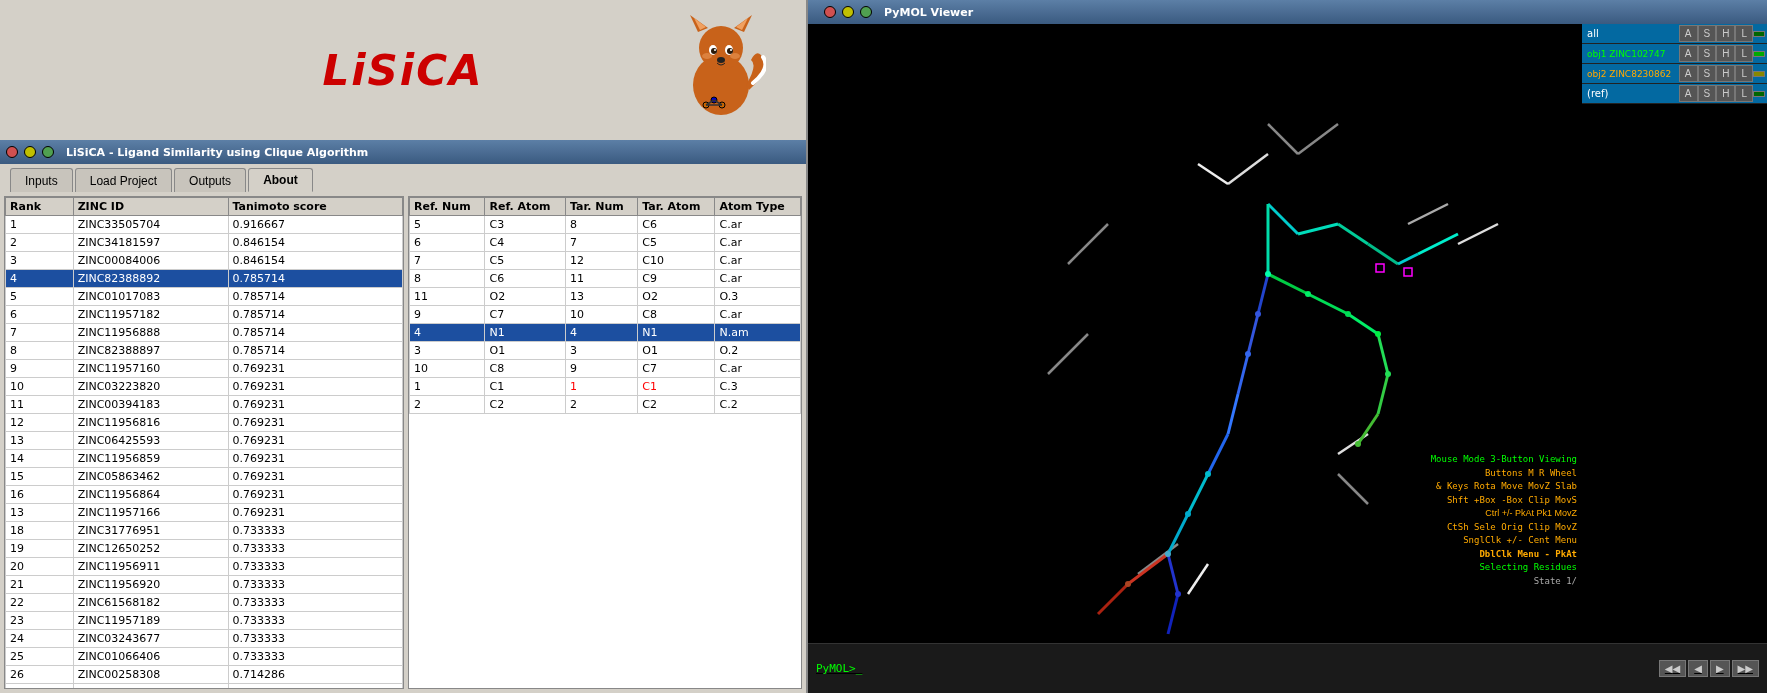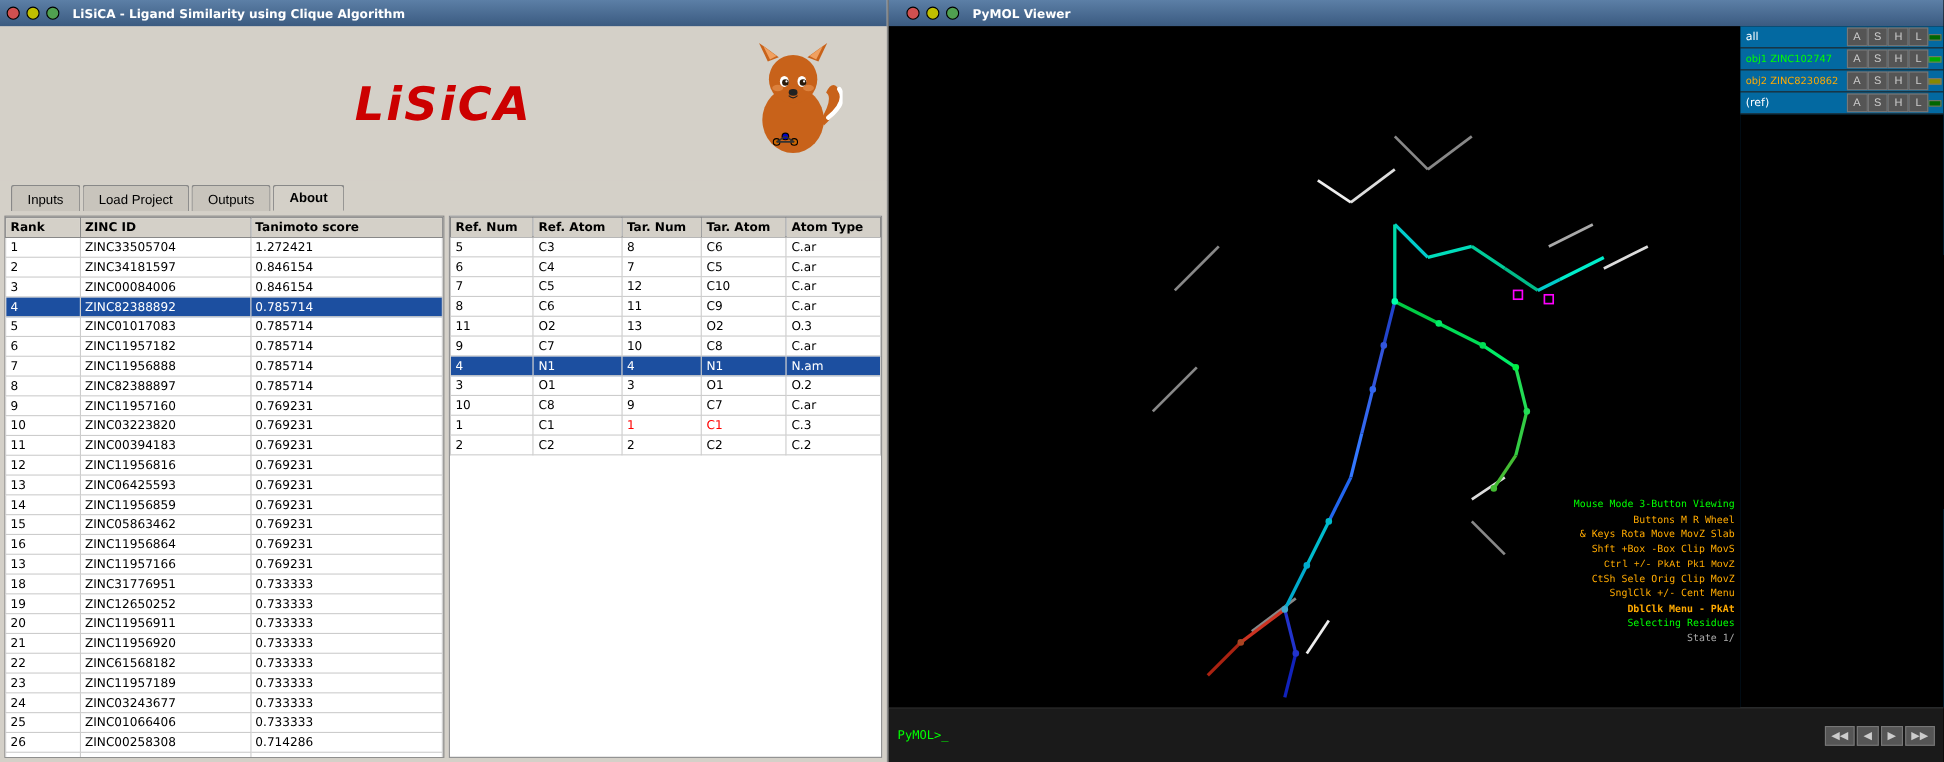--- a/index.html
+++ b/index.html
@@ -248,20 +248,21 @@
     }
 
     #pymol-bottom-bar {
       height: 50px;
       background: #1a1a1a;
       border-top: 1px solid #333;
       display: flex;
       align-items: center;
       padding: 0 8px;
       gap: 20px;
+      text-decoration: underline;
     }
     #pymol-command-prompt {
       color: #00ff00;
       font-size: 11px;
       font-family: monospace;
     }
     #pymol-nav-btns {
       display: flex;
       gap: 2px;
       margin-left: auto;
@@ -286,27 +287,20 @@
     
     ::-webkit-scrollbar { width: 14px; }
     ::-webkit-scrollbar-track { background: #d4d0c8; }
     ::-webkit-scrollbar-thumb { background: #a0a0a0; border: 1px solid #888; }
 
   </style>
 </head>
 <body>
 
 <div id="lisica-panel">
-
-  <div id="lisica-titlebar">
-    <span class="win-btn win-btn-close"></span>
-    <span class="win-btn win-btn-min"></span>
-    <span class="win-btn win-btn-max"></span>
-    <span id="lisica-title-text">LiSiCA - Ligand Similarity using Clique Algorithm</span>
-  </div>
 
   <div id="lisica-header">
     <div id="lisica-logo-text">LiSiCA</div>
 
     <div class="fox-container">
       <svg width="90" height="110" viewBox="0 0 90 110" xmlns="http://www.w3.org/2000/svg">
 
         <ellipse cx="45" cy="75" rx="28" ry="30" fill="#c8621a"></ellipse>
 
         <circle cx="45" cy="38" r="22" fill="#c8621a"></circle>
@@ -334,20 +328,27 @@
         <path d="M77,73 Q95,58 87,47" stroke="#fff" stroke-width="4" fill="none" stroke-linecap="round"></path>
 
         <circle cx="30" cy="95" r="3" fill="#cc6600" stroke="#000" stroke-width="1"></circle>
         <circle cx="38" cy="90" r="3" fill="#0000cc" stroke="#000" stroke-width="1"></circle>
         <circle cx="46" cy="95" r="3" fill="#cc6600" stroke="#000" stroke-width="1"></circle>
         <line x1="30" y1="95" x2="38" y2="90" stroke="#333" stroke-width="1.5"></line>
         <line x1="38" y1="90" x2="46" y2="95" stroke="#333" stroke-width="1.5"></line>
         <line x1="30" y1="95" x2="46" y2="95" stroke="#333" stroke-width="1.5"></line>
       </svg>
     </div>
+  </div>
+
+  <div id="lisica-titlebar">
+    <span class="win-btn win-btn-close"></span>
+    <span class="win-btn win-btn-min"></span>
+    <span class="win-btn win-btn-max"></span>
+    <span id="lisica-title-text">LiSiCA - Ligand Similarity using Clique Algorithm</span>
   </div>
 
   <div id="lisica-tabs">
     <button class="tab-btn">Inputs</button>
     <button class="tab-btn">Load Project</button>
     <button class="tab-btn">Outputs</button>
     <button class="tab-btn active">About</button>
   </div>
 
   <div id="lisica-content">
@@ -358,21 +359,21 @@
           <tr>
             <th>Rank</th>
             <th>ZINC ID</th>
             <th>Tanimoto score</th>
           </tr>
         </thead>
         <tbody id="results-tbody">
         <tr>
               <td>1</td>
               <td>ZINC33505704</td>
-              <td>1.272421</td>
+              <td>0.916667</td>
             </tr>
             <tr>
               <td>2</td>
               <td>ZINC34181597</td>
               <td>0.846154</td>
             </tr>
             <tr>
               <td>3</td>
               <td>ZINC00084006</td>
               <td>0.846154</td>
@@ -675,21 +676,21 @@
         <circle cx="360" cy="530" r="3" fill="#44aacc"></circle>
         <circle cx="320" cy="560" r="3" fill="#aa4422"></circle>
         <circle cx="370" cy="570" r="3" fill="#2233cc"></circle>
       </svg>
 
       <div id="pymol-help-text">
         <div style="color:#00ff00;font-size:9px;font-family:monospace;">Mouse Mode 3-Button Viewing</div>
         <div style="color:#ffaa00;font-size:9px;font-family:monospace;">Buttons   M    R    Wheel</div>
         <div style="color:#ffaa00;font-size:9px;font-family:monospace;">&amp; Keys Rota Move MovZ Slab</div>
         <div style="color:#ffaa00;font-size:9px;font-family:monospace;">Shft +Box -Box Clip MovS</div>
-        <div style="color:#ffaa00;font-size:9px;font-family:Liberation Mono, monospace;">Ctrl +/-  PkAt Pk1  MovZ</div>
+        <div style="color:#ffaa00;font-size:9px;font-family:Liberation Sans, sans-serif;">Ctrl +/-  PkAt Pk1  MovZ</div>
         <div style="color:#ffaa00;font-size:9px;font-family:monospace;text-align:right;">CtSh Sele Orig Clip MovZ</div>
         <div style="color:#ffaa00;font-size:9px;font-family:monospace;">SnglClk +/- Cent Menu</div>
         <div style="color:#ffaa00;font-size:9px;font-family:monospace;font-weight:bold;">DblClk Menu   - PkAt</div>
         <div style="color:#00ff00;font-size:9px;font-family:monospace;">Selecting Residues</div>
         <div style="color:#aaaaaa;font-size:9px;font-family:monospace;">State 1/</div>
       </div>
     </div>
 
     <div id="pymol-sidebar">
 

